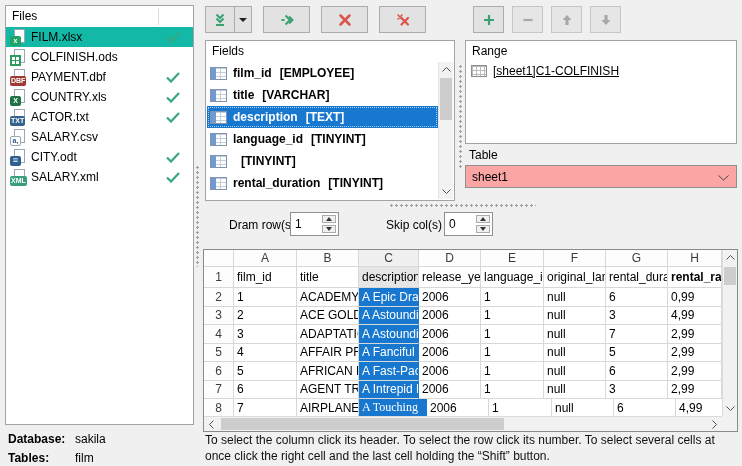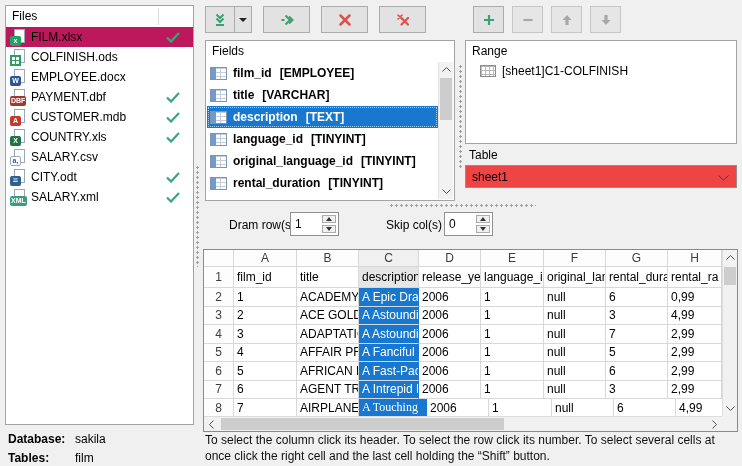--- a/index.html
+++ b/index.html
@@ -9,21 +9,21 @@
     font-size:12px; color:#000;
   }
   .abs { position:absolute; }
   .panel { position:absolute; background:#fff; border:1px solid #a3a3a3; box-sizing:border-box; }
 
   
   #files-panel { left:5px; top:5px; width:189px; height:420px; }
   .files-header { height:21px; line-height:21px; padding-left:6px; position:relative; }
   .files-header .col-sep { position:absolute; left:152px; top:2px; width:1px; height:17px; background:#dcdcdc; }
   .file-item { height:20px; display:flex; align-items:center; padding-left:4px; }
-  .file-item.selected { background:#be185d; }
+  .file-item.selected { background:#14b8a6; }
   .file-name { white-space:nowrap; overflow:hidden; }
   .file-check { margin-left:auto; margin-right:13px; flex:none; visibility:hidden; display:flex; }
   .file-check.on { visibility:visible; }
   .file-icon { width:16px; height:17px; position:relative; margin-right:5px; flex:none; }
   .file-icon .page { position:absolute; right:1px; top:0; width:11px; height:14px; background:#fff; border:1px solid #9aa7b5; box-sizing:border-box; }
   .file-icon .badge {
     position:absolute; left:0; bottom:0; min-width:11px; height:10px; box-sizing:border-box;
     font-size:7px; font-weight:bold; color:#fff; border-radius:2px;
     display:flex; align-items:center; justify-content:center; padding:0 1px; line-height:1;
   }
@@ -69,27 +69,27 @@
       linear-gradient(90deg, transparent 0 9px, #c3cedd 9px 10px, transparent 10px);
     background-size:100% 100%, 100% 4px, 100% 100%;
   }
   .vscroll { position:absolute; right:1px; top:21px; bottom:1px; width:15px; background:#f2f2f2; border-left:1px solid #e3e3e3; box-sizing:border-box; }
   .sb-btn { position:absolute; left:0; width:14px; height:15px; display:flex; align-items:center; justify-content:center; background:#f2f2f2; }
   .sb-btn.top { top:0; } .sb-btn.bottom { bottom:0; }
   .sb-thumb { position:absolute; left:1px; width:12px; background:#cdcdcd; }
 
   
   #range-panel { left:465px; top:40px; width:272px; height:104px; }
-  .range-item { display:flex; align-items:center; padding-left:14px; height:20px; }
+  .range-item { display:flex; align-items:center; padding-left:5px; height:20px;text-decoration:underline; }
   .grid-icon { width:16px; height:12px; margin-right:6px; flex:none; border:1px solid #8d8d8d; box-sizing:border-box; background-color:#fff;
     background-image:linear-gradient(#b9b9b9 1px, transparent 1px), linear-gradient(90deg,#b9b9b9 1px, transparent 1px);
     background-size:4px 4px;
   }
   #table-label { left:469px; top:148px; }
-  #table-select { position:absolute; left:465px; top:165px; width:272px; height:23px; background:#ef4444; border:1px solid #8f8f8f; box-sizing:border-box; display:flex; align-items:center; padding-left:6px; }
+  #table-select { position:absolute; left:465px; top:165px; width:272px; height:23px; background:#fca5a5; border:1px solid #8f8f8f; box-sizing:border-box; display:flex; align-items:center; padding-left:6px; }
   #table-select .chev { margin-left:auto; margin-right:7px; }
 
   
   .skip-label { position:absolute; top:218px; }
   .spin { position:absolute; top:212px; width:49px; height:24px; border:1px solid #8f8f8f; background:#fff; box-sizing:border-box; }
   .spin .val { position:absolute; left:4px; top:0; line-height:22px; }
   .spin-btns { position:absolute; right:1px; top:1px; bottom:1px; width:16px; display:flex; flex-direction:column; gap:2px; padding:1px; box-sizing:border-box; background:#fff; }
   .spin-btn { flex:1; background:#f0f0f0; border:1px solid #ababab; display:flex; align-items:center; justify-content:center; box-sizing:border-box; }
   .t-up { width:0; height:0; border-left:3px solid transparent; border-right:3px solid transparent; border-bottom:4px solid #333; }
   .t-dn { width:0; height:0; border-left:3px solid transparent; border-right:3px solid transparent; border-top:4px solid #333; }
@@ -153,72 +153,60 @@
           <span class="badge"></span>
         </span>
         <span class="file-name">COLFINISH.ods</span>
         <span class="file-check">
           <svg width="14" height="11" viewBox="0 0 14 11">
             <path d="M1 5.5 L5 9.5 L13 1" stroke="#3aa67c" stroke-width="2.2" fill="none"></path>
           </svg>
         </span>
       </div>
 
-      <div class="file-item" data-icontype="docx">
-        <span class="file-icon">
-          <span class="page"></span>
-          <span class="badge">W</span>
-        </span>
-        <span class="file-name">EMPLOYEE.docx</span>
-        <span class="file-check">
-          <svg width="14" height="11" viewBox="0 0 14 11">
-            <path d="M1 5.5 L5 9.5 L13 1" stroke="#3aa67c" stroke-width="2.2" fill="none"></path>
-          </svg>
-        </span>
-      </div>
 
       <div class="file-item" data-icontype="dbf">
         <span class="file-icon">
           <span class="page"></span>
           <span class="badge">DBF</span>
         </span>
         <span class="file-name">PAYMENT.dbf</span>
         <span class="file-check on">
           <svg width="14" height="11" viewBox="0 0 14 11">
             <path d="M1 5.5 L5 9.5 L13 1" stroke="#3aa67c" stroke-width="2.2" fill="none"></path>
           </svg>
         </span>
       </div>
 
-      <div class="file-item" data-icontype="mdb">
-        <span class="file-icon">
-          <span class="page"></span>
-          <span class="badge">A</span>
-        </span>
-        <span class="file-name">CUSTOMER.mdb</span>
-        <span class="file-check on">
-          <svg width="14" height="11" viewBox="0 0 14 11">
-            <path d="M1 5.5 L5 9.5 L13 1" stroke="#3aa67c" stroke-width="2.2" fill="none"></path>
-          </svg>
-        </span>
-      </div>
 
       <div class="file-item" data-icontype="xls">
         <span class="file-icon">
           <span class="page"></span>
           <span class="badge">X</span>
         </span>
         <span class="file-name">COUNTRY.xls</span>
         <span class="file-check on">
           <svg width="14" height="11" viewBox="0 0 14 11">
             <path d="M1 5.5 L5 9.5 L13 1" stroke="#3aa67c" stroke-width="2.2" fill="none"></path>
           </svg>
         </span>
       </div>
 
+      <div class="file-item" data-icontype="txt">
+        <span class="file-icon">
+          <span class="page"></span>
+          <span class="badge">TXT</span>
+        </span>
+        <span class="file-name">ACTOR.txt</span>
+        <span class="file-check on">
+          <svg width="14" height="11" viewBox="0 0 14 11">
+            <path d="M1 5.5 L5 9.5 L13 1" stroke="#3aa67c" stroke-width="2.2" fill="none"></path>
+          </svg>
+        </span>
+      </div>
 
       <div class="file-item" data-icontype="csv">
         <span class="file-icon">
           <span class="page"></span>
           <span class="badge">a,</span>
         </span>
         <span class="file-name">SALARY.csv</span>
         <span class="file-check">
           <svg width="14" height="11" viewBox="0 0 14 11">
             <path d="M1 5.5 L5 9.5 L13 1" stroke="#3aa67c" stroke-width="2.2" fill="none"></path>
@@ -329,21 +317,20 @@
 
 
       <div class="field-row">
         <span class="tbl-icon"></span>
         <span class="fname">language_id</span>
         <span class="ftype">[TINYINT]</span>
       </div>
 
       <div class="field-row">
         <span class="tbl-icon"></span>
-        <span class="fname">original_language_id</span>
         <span class="ftype">[TINYINT]</span>
       </div>
 
       <div class="field-row">
         <span class="tbl-icon"></span>
         <span class="fname">rental_duration</span>
         <span class="ftype">[TINYINT]</span>
       </div>
     </div>
   <div class="vscroll">
@@ -419,21 +406,21 @@
       </div>
       <div class="grow hdr">
         <div class="gcell rnum" style="width: 30px;">1</div>
         <div class="gcell hcell" style="width: 63px;">film_id</div>
         <div class="gcell hcell" style="width: 62px;">title</div>
         <div class="gcell hcell sel-hcell" style="width: 60px;">description</div>
         <div class="gcell hcell" style="width: 62px;">release_yea</div>
         <div class="gcell hcell" style="width: 63px;">language_id</div>
         <div class="gcell hcell" style="width: 62px;">original_lang</div>
         <div class="gcell hcell" style="width: 62px;">rental_durat</div>
-        <div class="gcell hcell" style="width: 54px;">rental_ra</div>
+        <div class="gcell hcell" style="width: 54px; font-weight: bold;">rental_ra</div>
       </div>
       <div class="grow">
         <div class="gcell rnum" style="width: 30px;">2</div>
         <div class="gcell dcell" style="width: 63px;">1</div>
         <div class="gcell dcell" style="width: 62px;">ACADEMY D</div>
         <div class="gcell dcell sel-cell" style="width: 60px;">A Epic Dram</div>
         <div class="gcell dcell" style="width: 62px;">2006</div>
         <div class="gcell dcell" style="width: 63px;">1</div>
         <div class="gcell dcell" style="width: 62px;">null</div>
         <div class="gcell dcell" style="width: 62px;">6</div>

